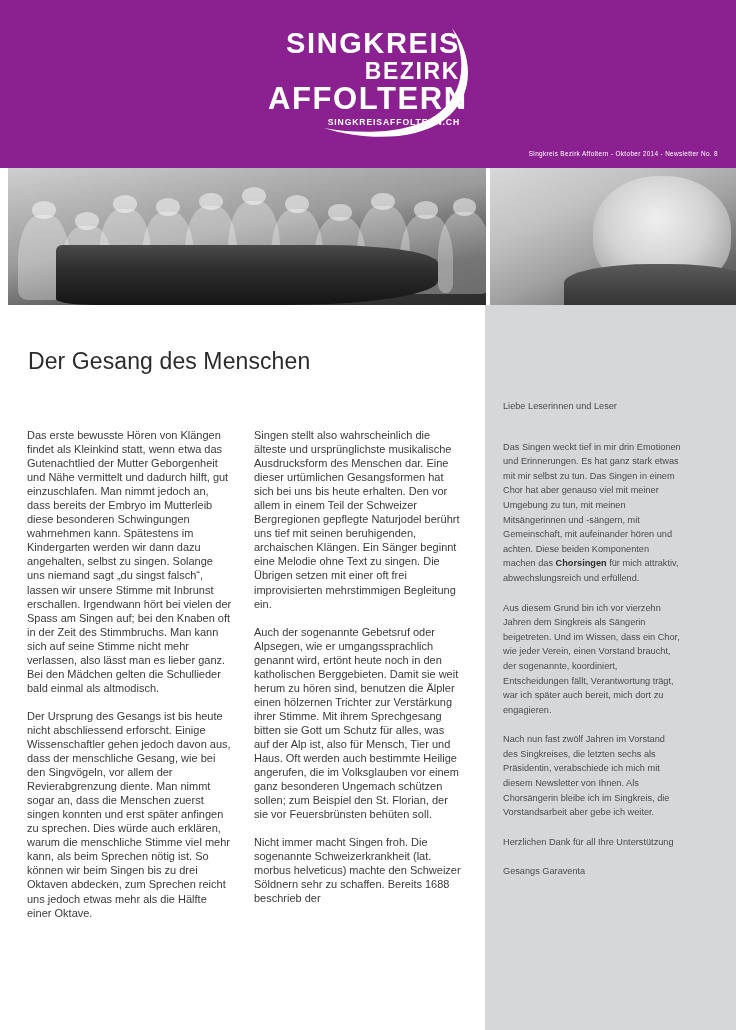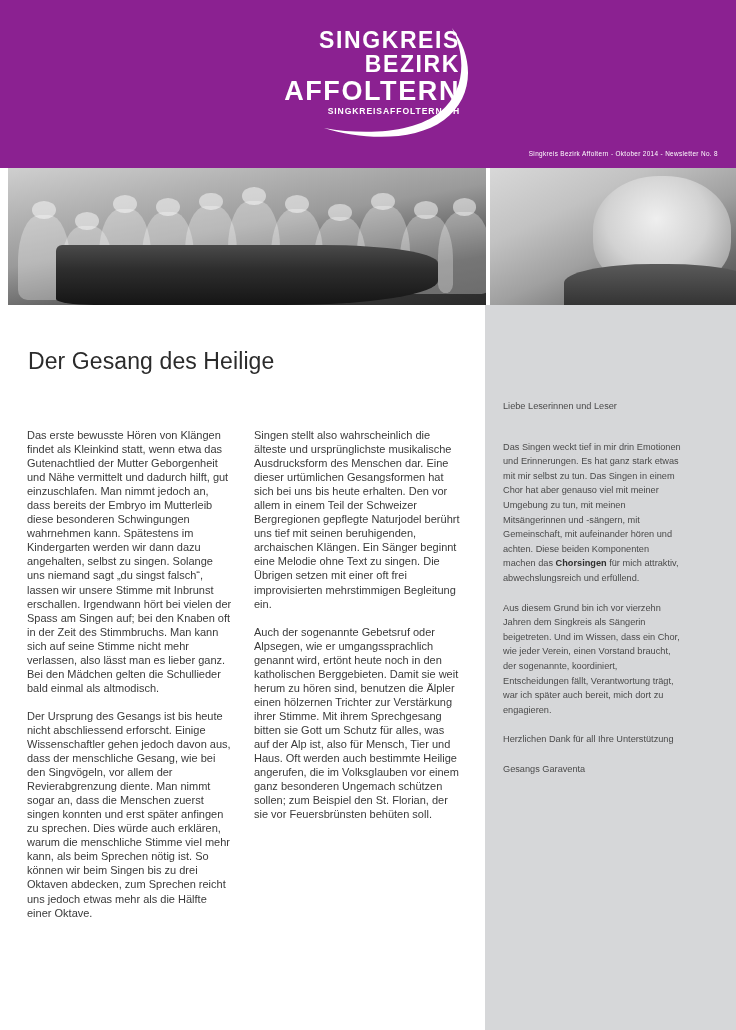--- a/index.html
+++ b/index.html
@@ -33,23 +33,23 @@
   .logo-text {
     position: absolute;
     left: 0; top: 6px;
     width: 192px;
     text-align: right;
     color: #ffffff;
     font-weight: bold;
     letter-spacing: 1.6px;
     line-height: 1.06;
   }
-  .logo-line1 { font-size: 23px; }
+  .logo-line1 { font-size: 29px; }
   .logo-line2 { font-size: 23px; }
-  .logo-line3 { font-size: 27px; }
+  .logo-line3 { font-size: 31px; }
   .logo-url {
     font-size: 8.6px;
     letter-spacing: 0.9px;
     font-weight: bold;
     margin-top: 2px;
     text-align: right;
   }
 
   .logo-swoosh {
     position: absolute;
@@ -228,33 +228,35 @@
   </div>
 
   <div class="photo photo-portrait">
     <div class="ph-face"></div>
     <div class="ph-shoulder"></div>
   </div>
 </div>
 
 <div class="sidebar-panel"></div>
 
-<h1 class="page-title">Der Gesang des Heilige</h1>
+<h1 class="page-title">Der Gesang des Menschen</h1>
 
 <div class="col col-1">
   <p>Das erste bewusste Hören von Klängen findet als Kleinkind statt, wenn etwa das Gutenachtlied der Mutter Geborgenheit und Nähe vermittelt und dadurch hilft, gut einzuschlafen. Man nimmt jedoch an, dass bereits der Embryo im Mutterleib diese besonderen Schwingungen wahrnehmen kann. Spätestens im Kindergarten werden wir dann dazu angehalten, selbst zu singen. Solange uns niemand sagt „du singst falsch“, lassen wir unsere Stimme mit Inbrunst erschallen. Irgendwann hört bei vielen der Spass am Singen auf; bei den Knaben oft in der Zeit des Stimmbruchs. Man kann sich auf seine Stimme nicht mehr verlassen, also lässt man es lieber ganz. Bei den Mädchen gelten die Schullieder bald einmal als altmodisch.</p>
   <p>Der  Ursprung des Gesangs ist bis heute nicht abschliessend erforscht. Einige Wissenschaftler gehen jedoch davon aus, dass der menschliche Gesang, wie bei den Singvögeln, vor allem der Revierabgrenzung diente. Man nimmt sogar an, dass die Menschen zuerst singen konnten und erst später anfingen zu sprechen. Dies würde auch erklären, warum die menschliche Stimme viel mehr kann, als beim Sprechen nötig ist. So können wir beim Singen bis zu drei Oktaven abdecken, zum Sprechen reicht uns jedoch etwas mehr als die Hälfte einer Oktave.</p>
 </div>
 
 <div class="col col-2">
   <p>Singen stellt also wahrscheinlich die älteste und ursprünglichste musikalische Ausdrucksform des Menschen dar. Eine dieser urtümlichen Gesangsformen hat sich bei uns bis heute erhalten. Den vor  allem in einem Teil der Schweizer Bergregionen gepflegte Naturjodel berührt uns tief mit  seinen beruhigenden, archaischen Klängen. Ein Sänger beginnt eine Melodie ohne Text zu singen. Die Übrigen setzen mit einer oft frei improvisierten mehrstimmigen Begleitung ein.</p>
   <p>Auch der sogenannte Gebetsruf oder Alpsegen, wie er umgangssprachlich genannt wird, ertönt heute noch in den katholischen Berggebieten. Damit sie weit herum zu hören sind, benutzen die Älpler einen hölzernen Trichter zur Verstärkung ihrer Stimme. Mit ihrem Sprechgesang bitten sie Gott um Schutz für alles, was auf der Alp ist, also für Mensch, Tier und Haus. Oft werden auch bestimmte Heilige angerufen, die im Volksglauben vor einem ganz besonderen Ungemach schützen sollen; zum Beispiel den St. Florian, der sie vor Feuersbrünsten behüten soll.</p>
+  <p>Nicht immer macht Singen froh. Die sogenannte Schweizerkrankheit (lat. morbus helveticus) machte  den Schweizer Söldnern sehr zu schaffen. Bereits 1688 beschrieb der</p>
 </div>
 
 <div class="col-3">
   <p class="salutation">Liebe Leserinnen und  Leser</p>
   <p>
     <span>Das Singen weckt tief in mir drin Emotionen und Erinnerungen. Es hat ganz stark etwas mit mir selbst zu tun. Das Singen in einem Chor hat aber genauso viel mit meiner Umgebung zu tun, mit meinen Mitsängerinnen und -sängern, mit Gemeinschaft, mit aufeinander hören und achten. Diese beiden Komponenten machen das </span><b>Chorsingen</b><span> für mich attraktiv, abwechslungsreich und erfüllend.</span>
   </p>
   <p>Aus diesem Grund bin ich vor vierzehn Jahren dem Singkreis als Sängerin beigetreten. Und im Wissen, dass ein Chor, wie jeder Verein, einen Vorstand braucht, der sogenannte, koordiniert, Entscheidungen fällt, Verantwortung trägt, war ich später auch bereit, mich dort zu engagieren.</p>
+  <p>Nach nun fast zwölf Jahren im Vorstand des Singkreises, die letzten sechs als Präsidentin, verabschiede ich mich mit diesem Newsletter von Ihnen. Als Chorsängerin bleibe ich im Singkreis, die Vorstandsarbeit aber gebe ich weiter.</p>
   <p>Herzlichen Dank für all Ihre Unterstützung</p>
   <p>Gesangs Garaventa</p>
 </div>
 
 </body></html>

